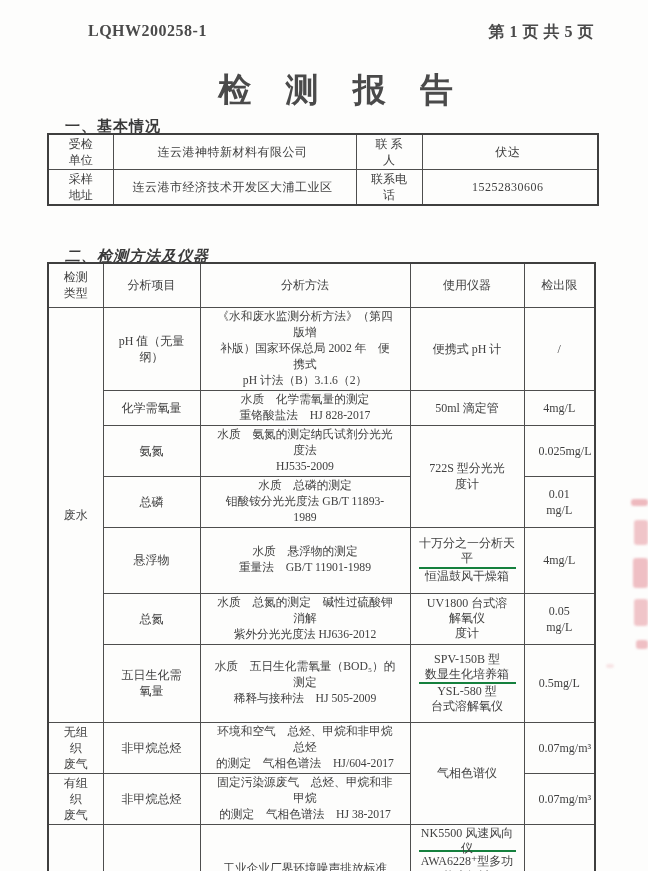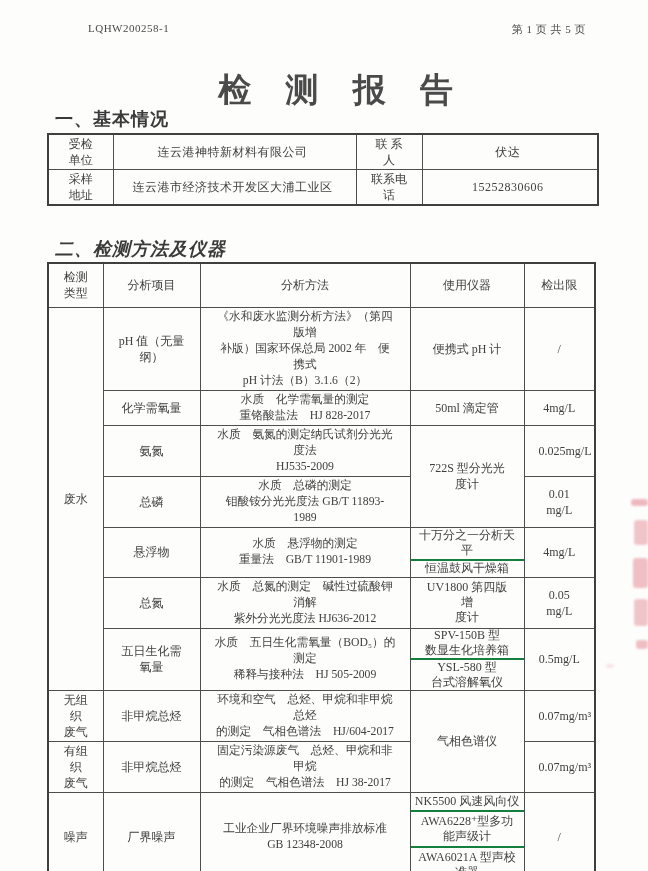--- a/index.html
+++ b/index.html
@@ -6,33 +6,33 @@
   .page{
     position:relative;
     width:648px;height:871px;
     margin:0 auto;
     background:#fdfdfc;
     overflow:hidden;
     font-family:"Liberation Serif","DejaVu Serif",serif;
     color:#3d3d3d;
   }
   .topbar{
-    position:absolute;top:22px;left:88px;right:62px;
+    position:absolute;top:22px;left:88px;right:54px;
     display:flex;justify-content:space-between;
-    font-size:11px;letter-spacing:0.5px;color:#4a4a4a;
+    font-size:16px;letter-spacing:0.5px;color:#4a4a4a;font-weight:bold;
   }
   .report-title{
     position:absolute;top:50px;left:0;width:100%;
     text-align:center;font-size:33px;font-weight:bold;
     letter-spacing:13px;color:#4a4a4a;margin:18px;font-family:Liberation Serif, serif;
   }
   .sec-heading{
     position:absolute;left:55px;
-    font-size:18px;font-weight:bold;color:#3a3a3a;
-    letter-spacing:1px;margin:0;
+    font-size:15px;font-weight:bold;color:#3a3a3a;
+    letter-spacing:1px;margin:10px;
   }
   .sec1-heading{top:107px;}
   .sec2-heading{top:237px;font-style:italic;}
   table{border-collapse:collapse;table-layout:fixed;background:transparent;}
   .tbl{position:absolute;left:47px;width:508px;font-size:12px;color:#3f3f3f;}
   .tbl1{top:133px;}
   .tbl2{top:262px;}
   .tbl td,.tbl th{
     border:1px solid #4e4e4e;
     vertical-align:middle;
@@ -43,21 +43,21 @@
   .tbl1{border:2px solid #3f3f3f;}
   .tbl2{border:2px solid #3f3f3f;}
   .tbl1 td{height:29px;}
   .tbl1 .lab{text-align:center;}
   .tbl1 .val{text-align:center;padding-left:10px;letter-spacing:0.5px;}
   .c{text-align:center;white-space:pre-line;}
   .method{font-size:11.7px;padding:1px 1px;}
   .h44{height:44px}.h51{height:51px}.h33{height:33px}.h34{height:34px}
   .h48{height:48px}.h60{height:60px}.h86{height:86px}
   .type2{line-height:15px;}
-  .instr{padding:0 !important;}
+  .instr{padding:8px !important;}
   .sub{
     display:flex;align-items:center;justify-content:center;
     white-space:pre-line;line-height:15px;text-align:center;
   }
   .sub + .sub{border-top:2px solid #15803d;}
   .s-h16{height:16px}.s-h17{height:17px}.s-h29{height:29px}
   .s-h30{height:30px}.s-h31{height:31px}.s-h34{height:34px}
   
   .stamp{position:absolute;filter:blur(1.3px);background:#e2838d;}
   .st1{left:631px;top:499px;width:17px;height:7px;border-radius:3px;opacity:.55;}
@@ -166,21 +166,21 @@
 平</div>
           <div class="sub s-h16">恒温鼓风干燥箱</div>
         </td>
         <td class="c">4mg/L</td>
       </tr>
 
       <tr class="h33">
         <td class="c">总氮</td>
         <td class="c method">水质　总氮的测定　碱性过硫酸钾消解
 紫外分光光度法 HJ636-2012</td>
-        <td class="c" style="line-height:15px">UV1800 第四版增
+        <td class="c" style="line-height:15px">UV1800 台式溶解氧仪
 度计</td>
         <td class="c">0.05 mg/L</td>
       </tr>
 
       <tr class="h60">
         <td class="c">五日生化需氧量</td>
         <td class="c method">水质　五日生化需氧量（BOD₅）的测定
 稀释与接种法　HJ 505-2009</td>
         <td class="instr">
           <div class="sub s-h29">SPV-150B 型

